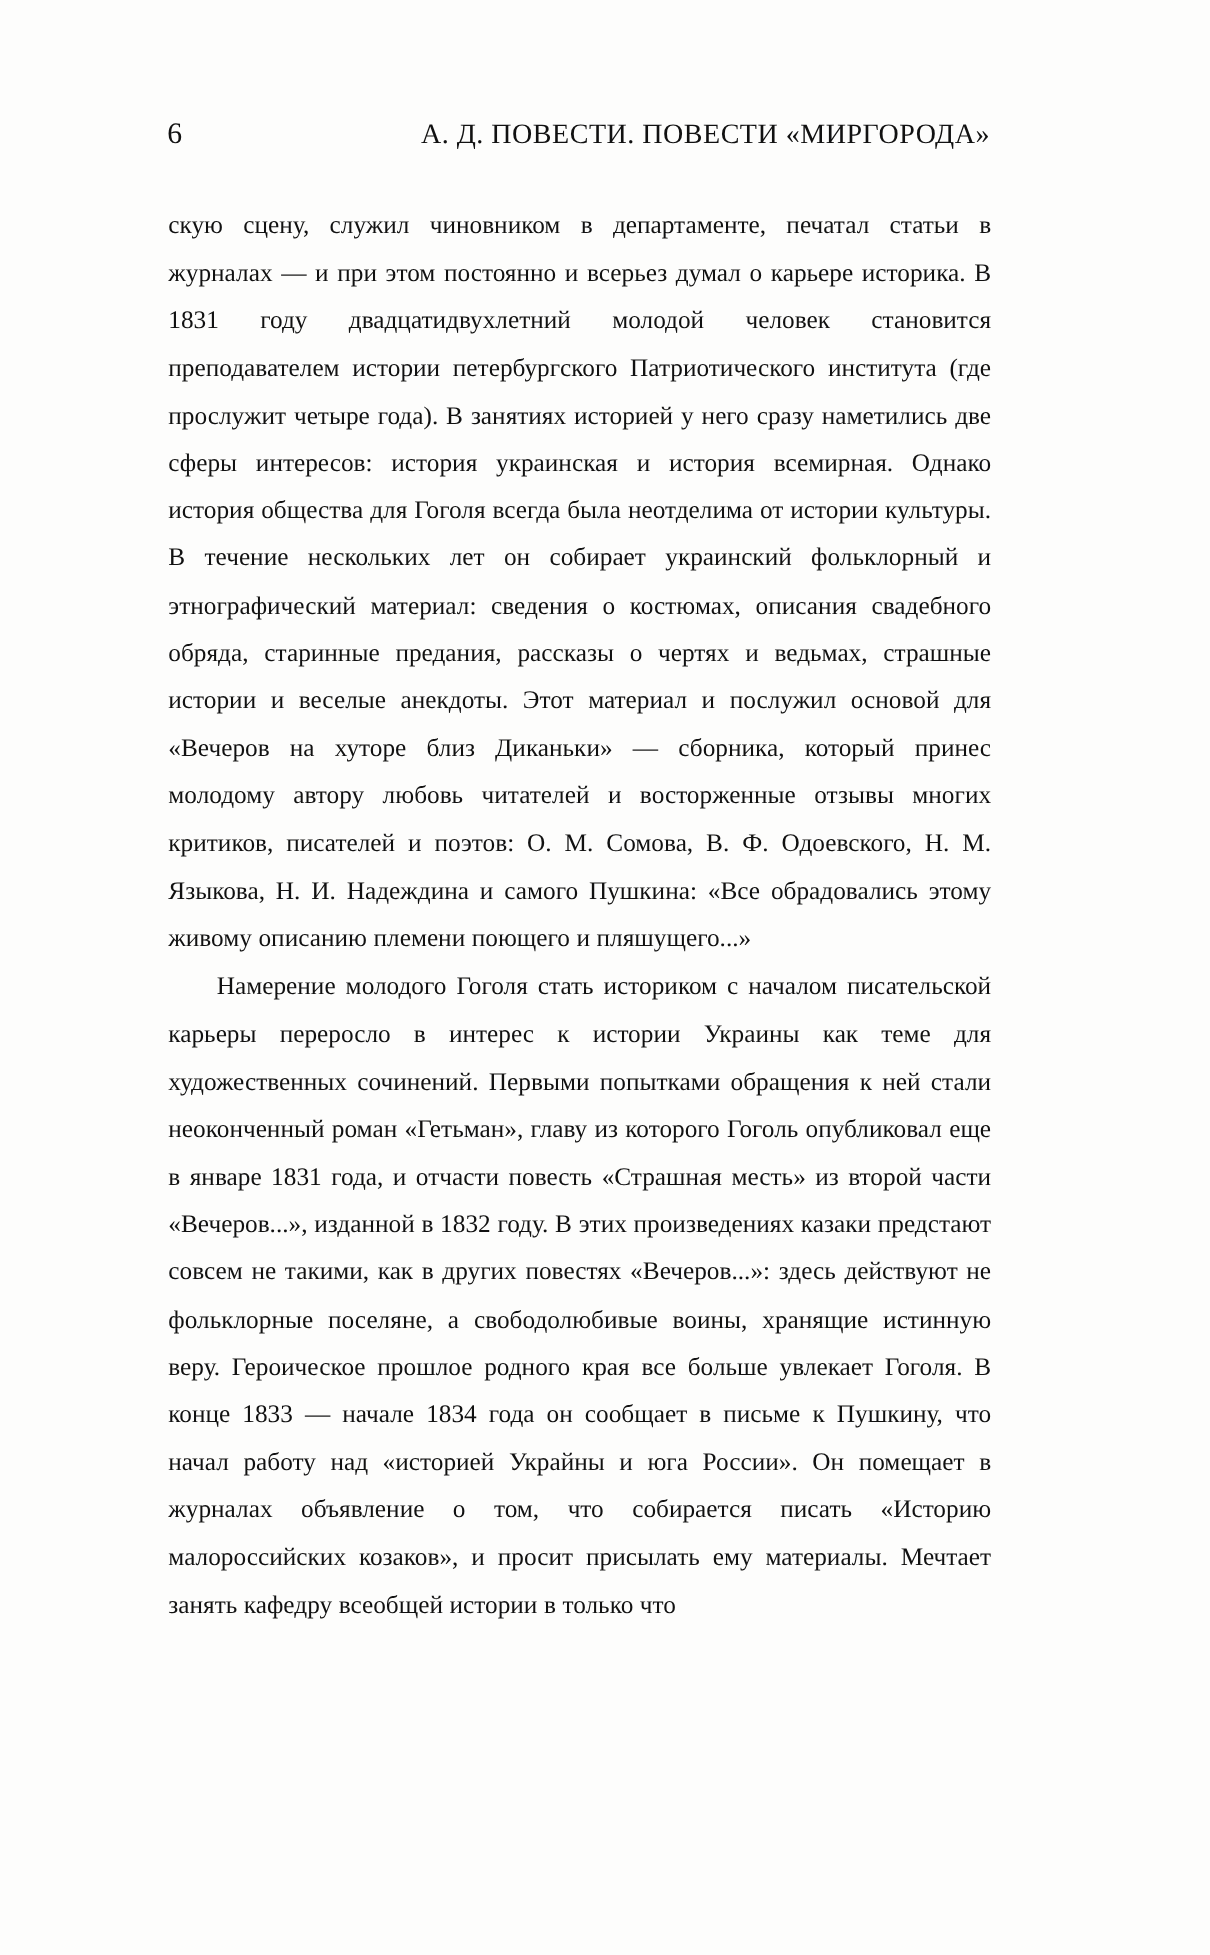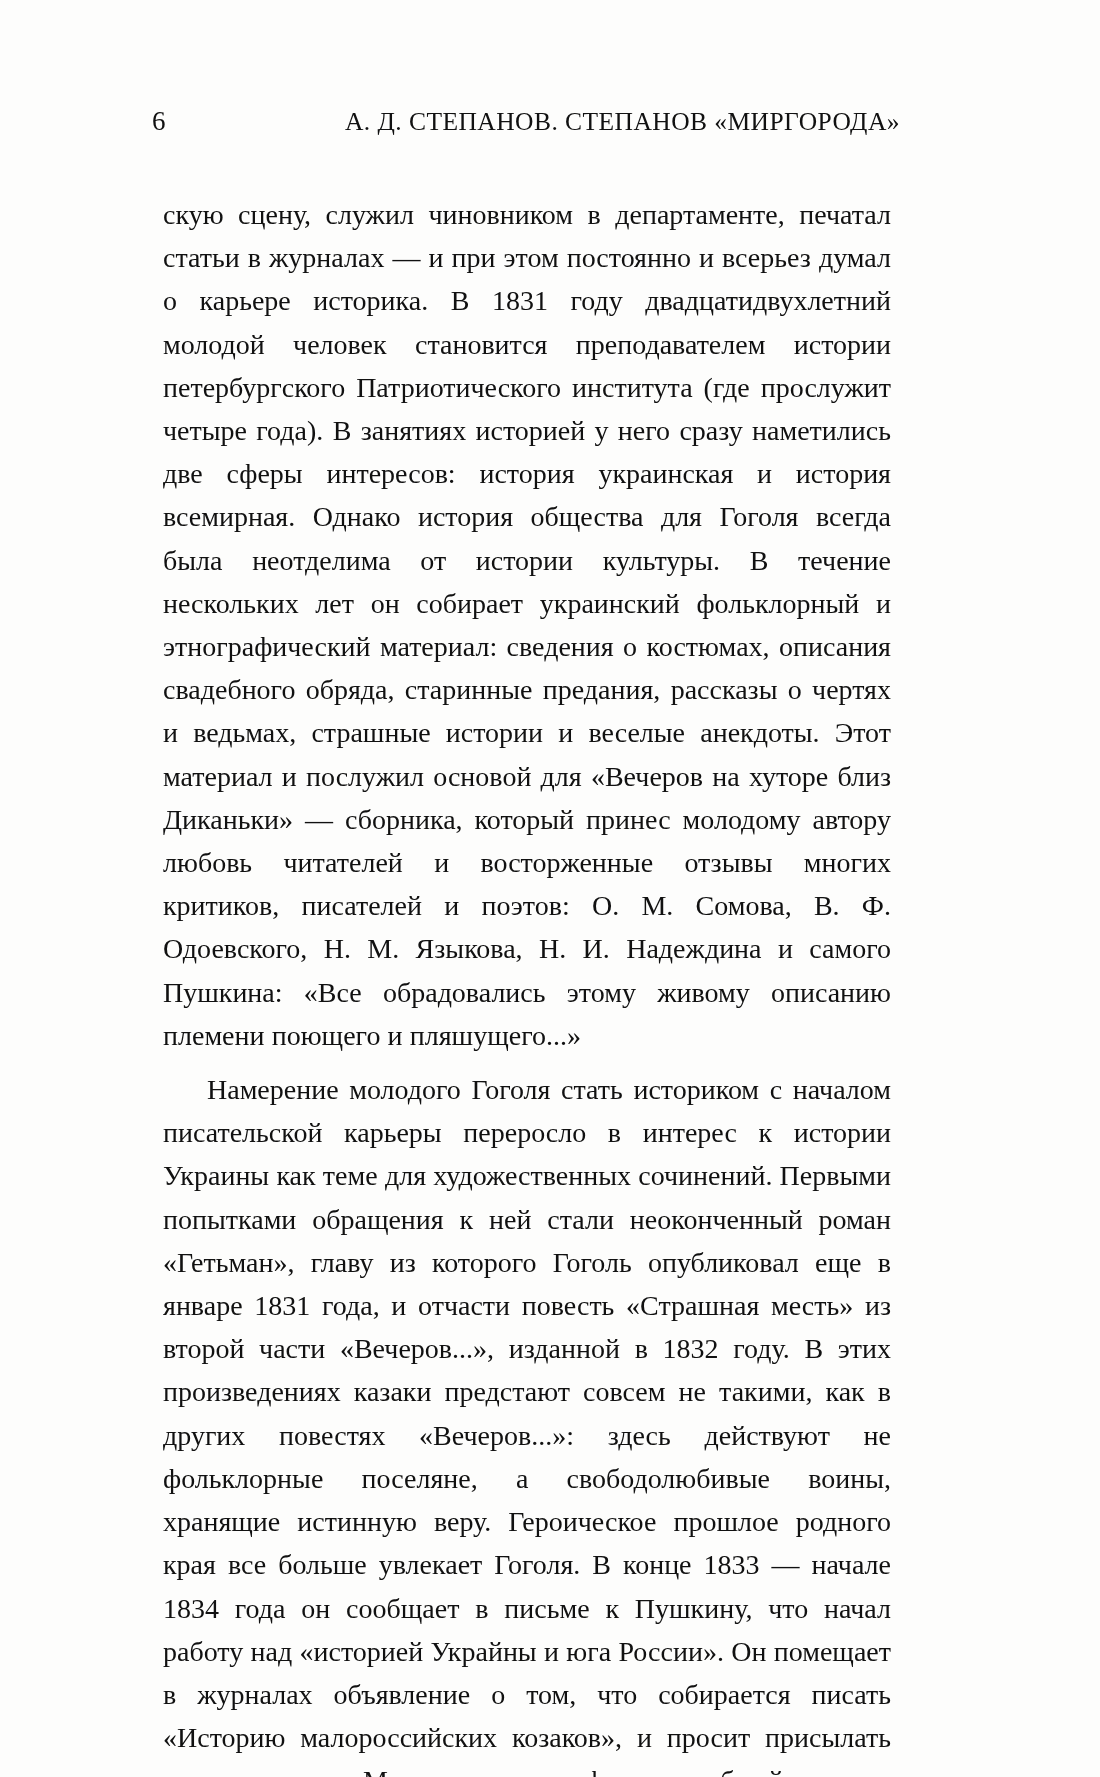--- a/index.html
+++ b/index.html
@@ -56,22 +56,22 @@
 
   
   .textblock {
     position: absolute;
     left: 152px;
     top: 182px;
     width: 750px;
   }
 
   p.para {
-    margin: 11px;
-    font-size: 28px;
+    margin: 1px;
+    font-size: 23px;
     line-height: 43.2px;
     text-align: justify;
     text-align-last: left;
     text-justify: inter-word;
     color: #111111;
     hyphens: none;
     word-spacing: 0.2px;
   }
   p.para.indent {
     text-indent: 44px;
@@ -81,21 +81,21 @@
     text-indent: 0;
   }
 </style>
 </head>
 <body>
 
 <div class="page">
 
   <div class="running-head">
     <div class="folio">6</div>
-    <div class="head-title">А. Д. СТЕПАНОВ. СТЕПАНОВ «МИРГОРОДА»</div>
+    <div class="head-title">А. Д. ПОВЕСТИ. ПОВЕСТИ «МИРГОРОДА»</div>
   </div>
 
   <div class="textblock">
     <p class="para cont">скую сцену, служил чиновником в департаменте, печатал статьи в журналах — и при этом постоянно и всерьез думал о карьере историка. В 1831 году двадцатидвухлетний молодой человек становится преподавателем истории петербургского Патриотического института (где прослужит четыре года). В занятиях историей у него сразу наметились две сферы интересов: история украинская и история всемирная. Однако история общества для Гоголя всегда была неотделима от истории культуры. В течение нескольких лет он собирает украинский фольклорный и этнографический материал: сведения о костюмах, описания свадебного обряда, старинные предания, рассказы о чертях и ведьмах, страшные истории и веселые анекдоты. Этот материал и послужил основой для «Вечеров на хуторе близ Диканьки» — сборника, который принес молодому автору любовь читателей и восторженные отзывы многих критиков, писателей и поэтов: О. М. Сомова, В. Ф. Одоевского, Н. М. Языкова, Н. И. Надеждина и самого Пушкина: «Все обрадовались этому живому описанию племени поющего и пляшущего...»</p>
     <p class="para indent">Намерение молодого Гоголя стать историком с началом писательской карьеры переросло в интерес к истории Украины как теме для художественных сочинений. Первыми попытками обращения к ней стали неоконченный роман «Гетьман», главу из которого Гоголь опубликовал еще в январе 1831 года, и отчасти повесть «Страшная месть» из второй части «Вечеров...», изданной в 1832 году. В этих произведениях казаки предстают совсем не такими, как в других повестях «Вечеров...»: здесь действуют не фольклорные поселяне, а свободолюбивые воины, хранящие истинную веру. Героическое прошлое родного края все больше увлекает Гоголя. В конце 1833 — начале 1834 года он сообщает в письме к Пушкину, что начал работу над «историей Украйны и юга России». Он помещает в журналах объявление о том, что собирается писать «Историю малороссийских козаков», и просит присылать ему материалы. Мечтает занять кафедру всеобщей истории в только что</p>
   </div>
 
 </div>
 
 </body></html>

